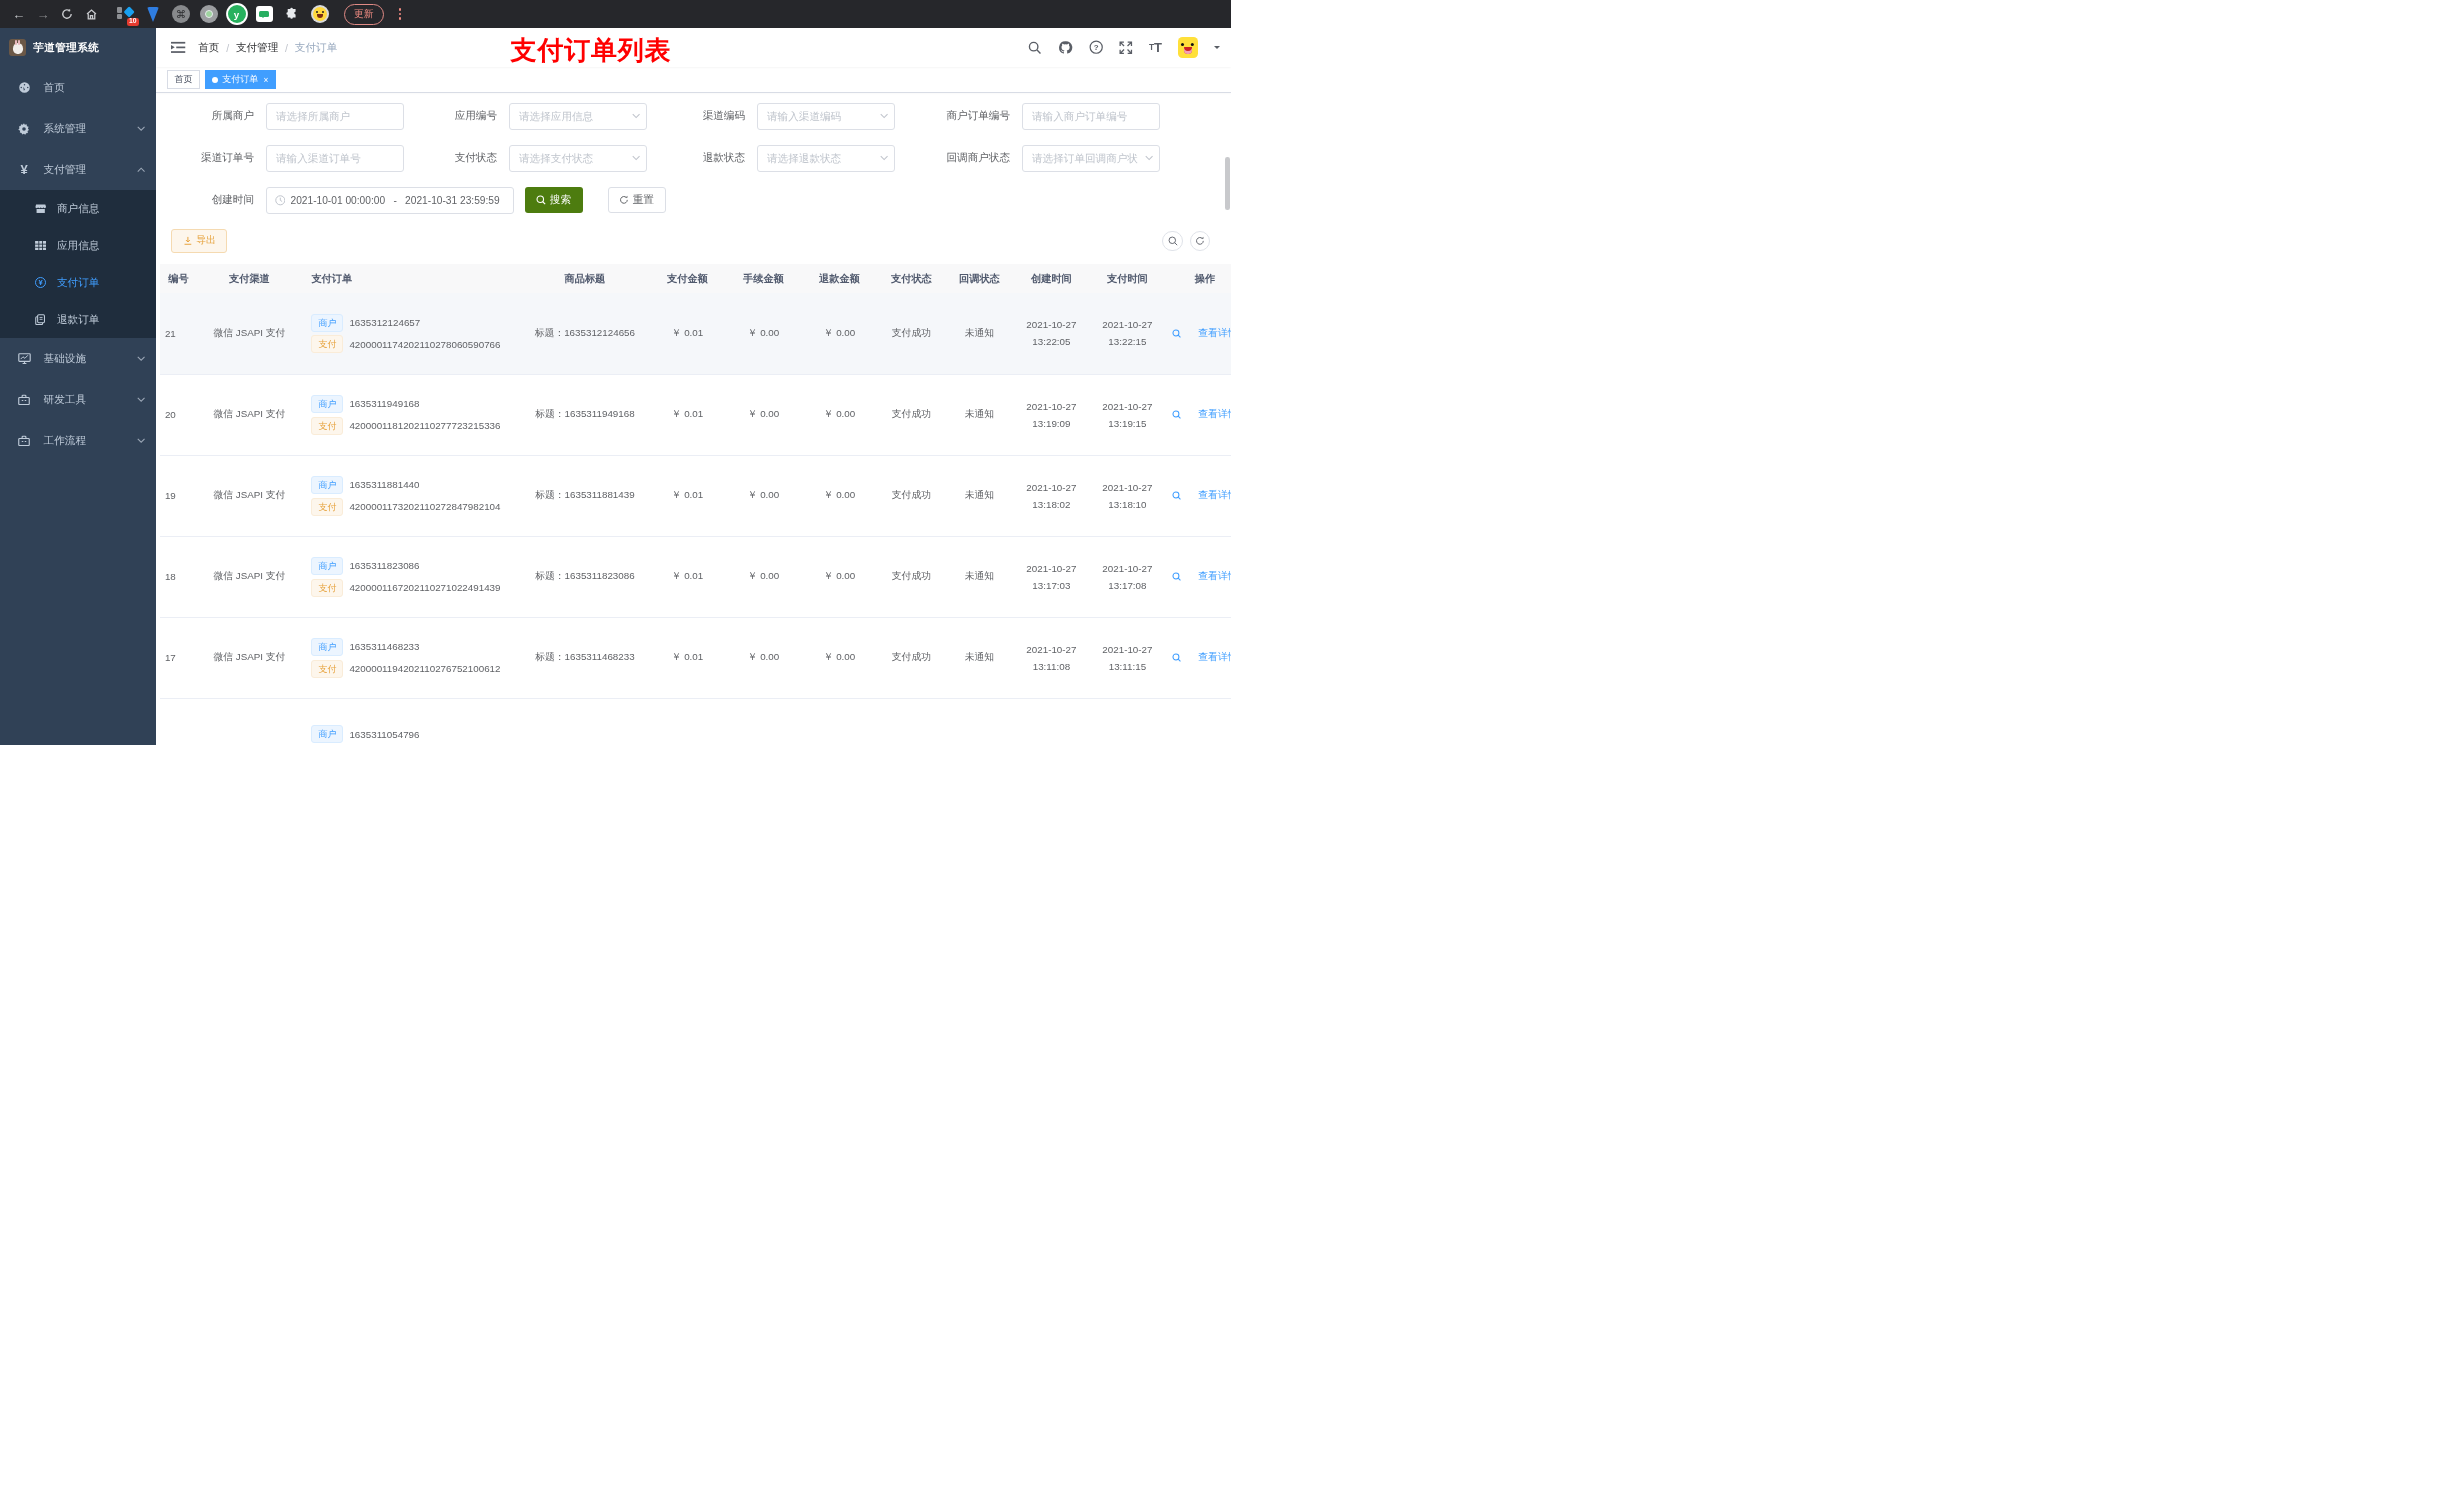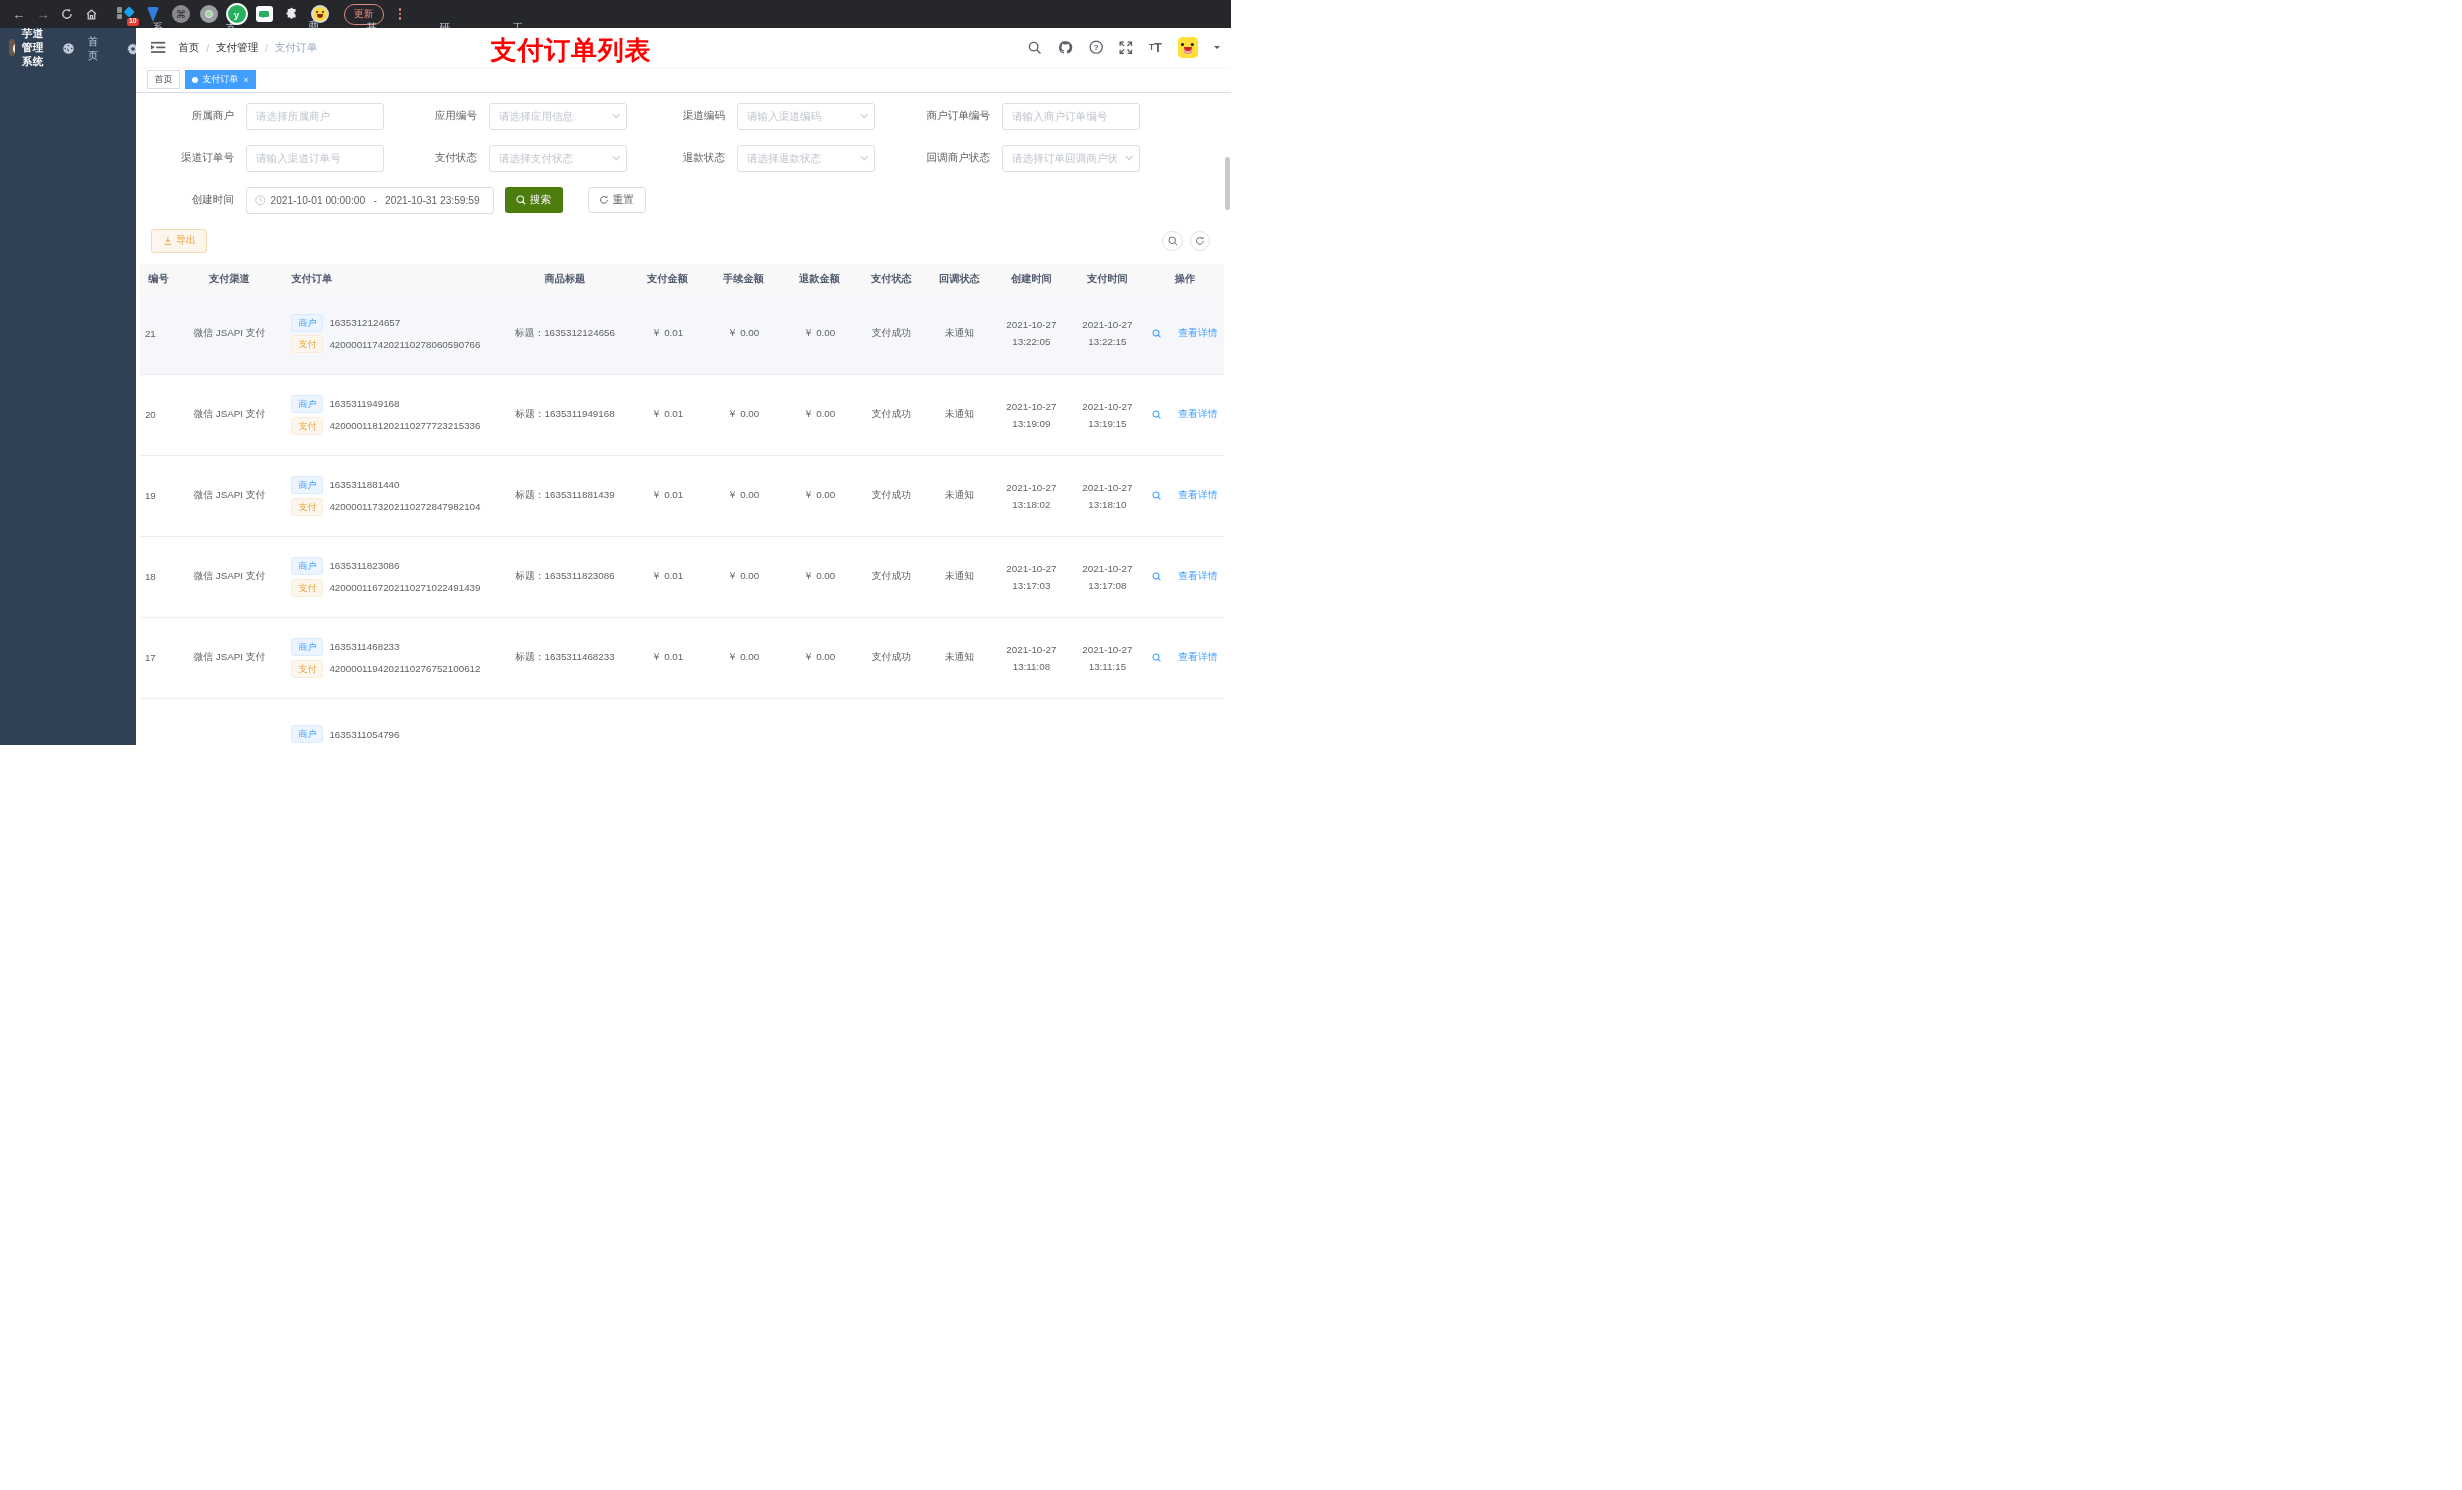--- a/index.html
+++ b/index.html
@@ -32,21 +32,21 @@
   .emoji-face { width:18px; height:18px; border-radius:50%; background:#d9dadb; display:flex; align-items:center; justify-content:center; }
   .face { width:14.4px; height:14.4px; border-radius:50%; background:#ffd83d; position:relative; }
   .face::before { content:""; position:absolute; left:3px; top:3.8px; width:2.3px; height:2.3px; border-radius:50%; background:#222; box-shadow:6px 0 0 #222; }
   .face::after { content:""; position:absolute; left:4.5px; top:7.6px; width:5.3px; height:3.8px; border-radius:0 0 5.3px 5.3px; background:#7a2c12; }
   .update-pill { margin-left:10.6px; border:1.1px solid #e08a85; color:#f08b82; font-size:9.8px; padding:3px 9px; border-radius:10.6px; white-space:nowrap; }
   .menu-dots { margin-left:6px; display:flex; flex-direction:column; gap:1.9px; padding:3px 4.5px; }
   .menu-dots i { width:2.7px; height:2.7px; border-radius:50%; background:#f08b82; display:block; }
 
   
   .app { display:flex; height:717px; }
-  .sidebar { width:136px; background:#304156; color:#bfcbd9; flex-shrink:0; display:flex; flex-direction:row; }
+  .sidebar { width:156px; background:#304156; color:#bfcbd9; flex-shrink:0; display:flex; flex-direction:column; }
   .logo-row { height:39px; display:flex; align-items:center; padding-left:9px; gap:6.8px; }
   .logo-img { width:17.4px; height:17.4px; border-radius:3px; background:#6b5847; position:relative; overflow:hidden; }
   .logo-img::before { content:""; position:absolute; left:3.8px; top:4.5px; width:9.8px; height:10.6px; border-radius:50% 50% 45% 45%; background:#f2efec; }
   .logo-img::after { content:""; position:absolute; left:6px; top:1.5px; width:2.3px; height:4.5px; border-radius:1.5px; background:#e8b9bd; box-shadow:3px 0 0 #e8b9bd; }
   .logo-title { color:#fff; font-size:10.6px; font-weight:bold; letter-spacing:0.4px; }
   .menu-item { height:41px; display:flex; align-items:center; padding:0 10.6px 0 15px; font-size:10.6px; cursor:pointer; }
   .menu-item .mi-ico { width:18px; margin-right:10.6px; display:flex; align-items:center; justify-content:center; color:#bfcbd9; font-size:12px; }
   .mi-label { flex:1; }
   .mi-arrow { color:#9aa6b5; display:flex; }
   .submenu { background:#1f2d3d; }

